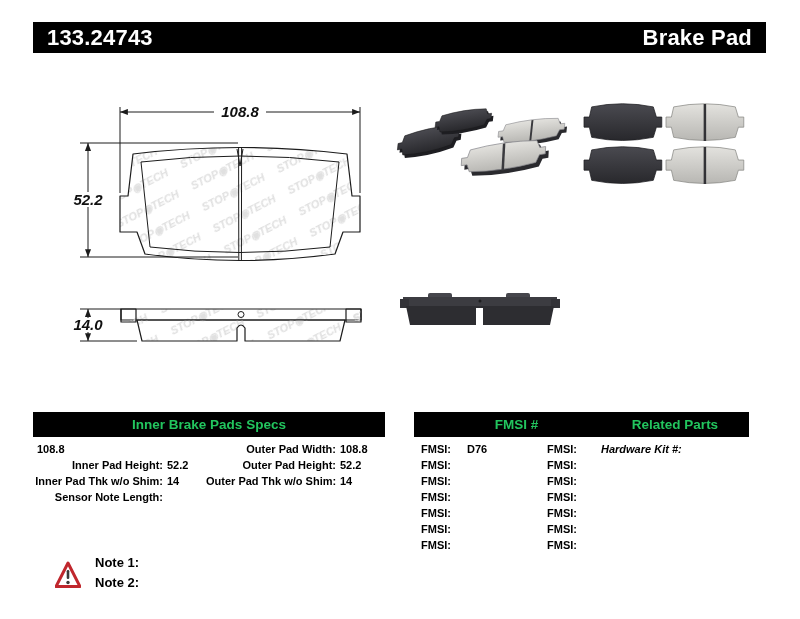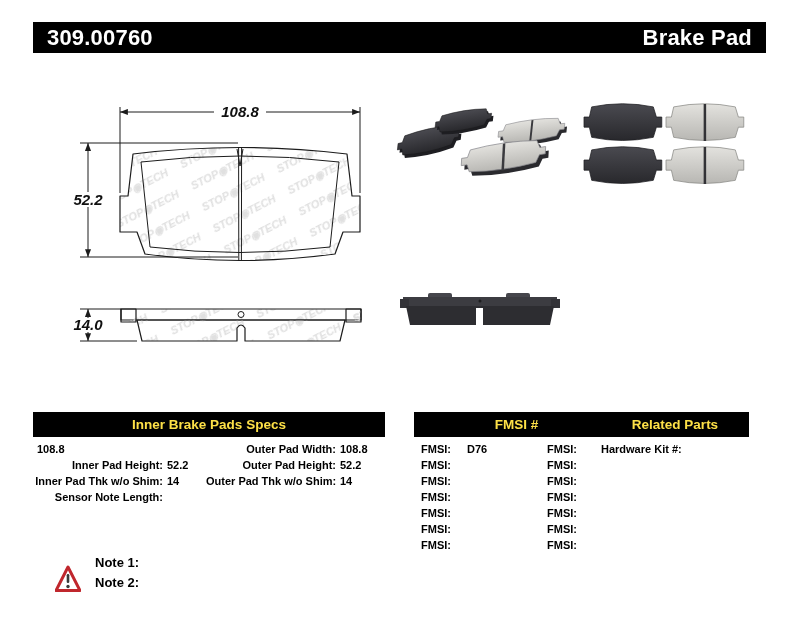--- a/index.html
+++ b/index.html
@@ -11,46 +11,46 @@
              padding:0 14px;box-sizing:border-box;font-weight:bold;font-size:22px;letter-spacing:.2px;}
   
   .gfx{position:absolute;left:0;top:80px;width:800px;height:290px;}
   .wmtext{font-family:"Liberation Sans",sans-serif;font-style:italic;font-weight:bold;
           font-size:11px;fill:#e0e0e0;}
   .dimtxt{font-family:"Liberation Sans",sans-serif;font-style:italic;font-weight:bold;
           font-size:15px;fill:#101010;text-anchor:middle;}
   .dline{stroke:#1c1c1c;stroke-width:1;fill:none;}
   .outline{stroke:#1c1c1c;stroke-width:1.2;stroke-linejoin:round;}
   
-  .col-bar{position:absolute;top:412px;height:25px;background:#000;color:#fde047;display:flex;
+  .col-bar{position:absolute;top:412px;height:25px;background:#000;color:#22c55e;display:flex;
            align-items:center;justify-content:center;font-weight:bold;font-size:13.5px;}
   .col-bar.split span{flex:1;text-align:center;}
   
   .spec-col{position:absolute;top:441px;font-size:11px;font-weight:bold;line-height:16px;}
   .spec-row{display:flex;height:16px;white-space:nowrap;}
   .spec-row .lbl{width:130px;text-align:right;}
   .spec-row .val{margin-left:4px;}
   .fmsi-row{display:flex;height:16px;white-space:nowrap;}
   .fmsi-cell{display:flex;padding-left:28px;}
   .fmsi-cell.c1{width:104px;}
   .fmsi-cell .val{margin-left:16px;}
-  .rel-row{display:flex;height:16px;white-space:nowrap;}
+  .rel-row{display:flex;height:16px;white-space:nowrap;font-style:italic;}
   .rel-row .val{margin-left:5px;}
   
-  .notes{position:absolute;left:55px;top:553px;display:flex;align-items:flex-end;}
+  .notes{position:absolute;left:55px;top:553px;display:flex;align-items:center;}
   .warn{margin-top:3px;}
   .note-lines{margin-left:14px;font-size:13px;font-weight:bold;line-height:20px;}
 </style>
 </head>
 <body>
 
 <div class="page">
 
   <div class="title-bar">
-    <span>309.00760</span>
+    <span>133.24743</span>
     <span>Brake Pad</span>
   </div>
 
   <svg class="gfx" viewBox="0 80 800 290">
     <defs>
       <pattern id="wm" width="84" height="24" patternUnits="userSpaceOnUse" patternTransform="rotate(-27)">
         <text x="2" y="17" class="wmtext">STOP◉TECH</text>
       </pattern>
       <marker id="arr" viewBox="0 0 10 8" refX="9.5" refY="4" markerWidth="9" markerHeight="7" orient="auto-start-reverse">
         <path d="M0.5,0.5 L9.5,4 L0.5,7.5 Z" fill="#1c1c1c"></path>

